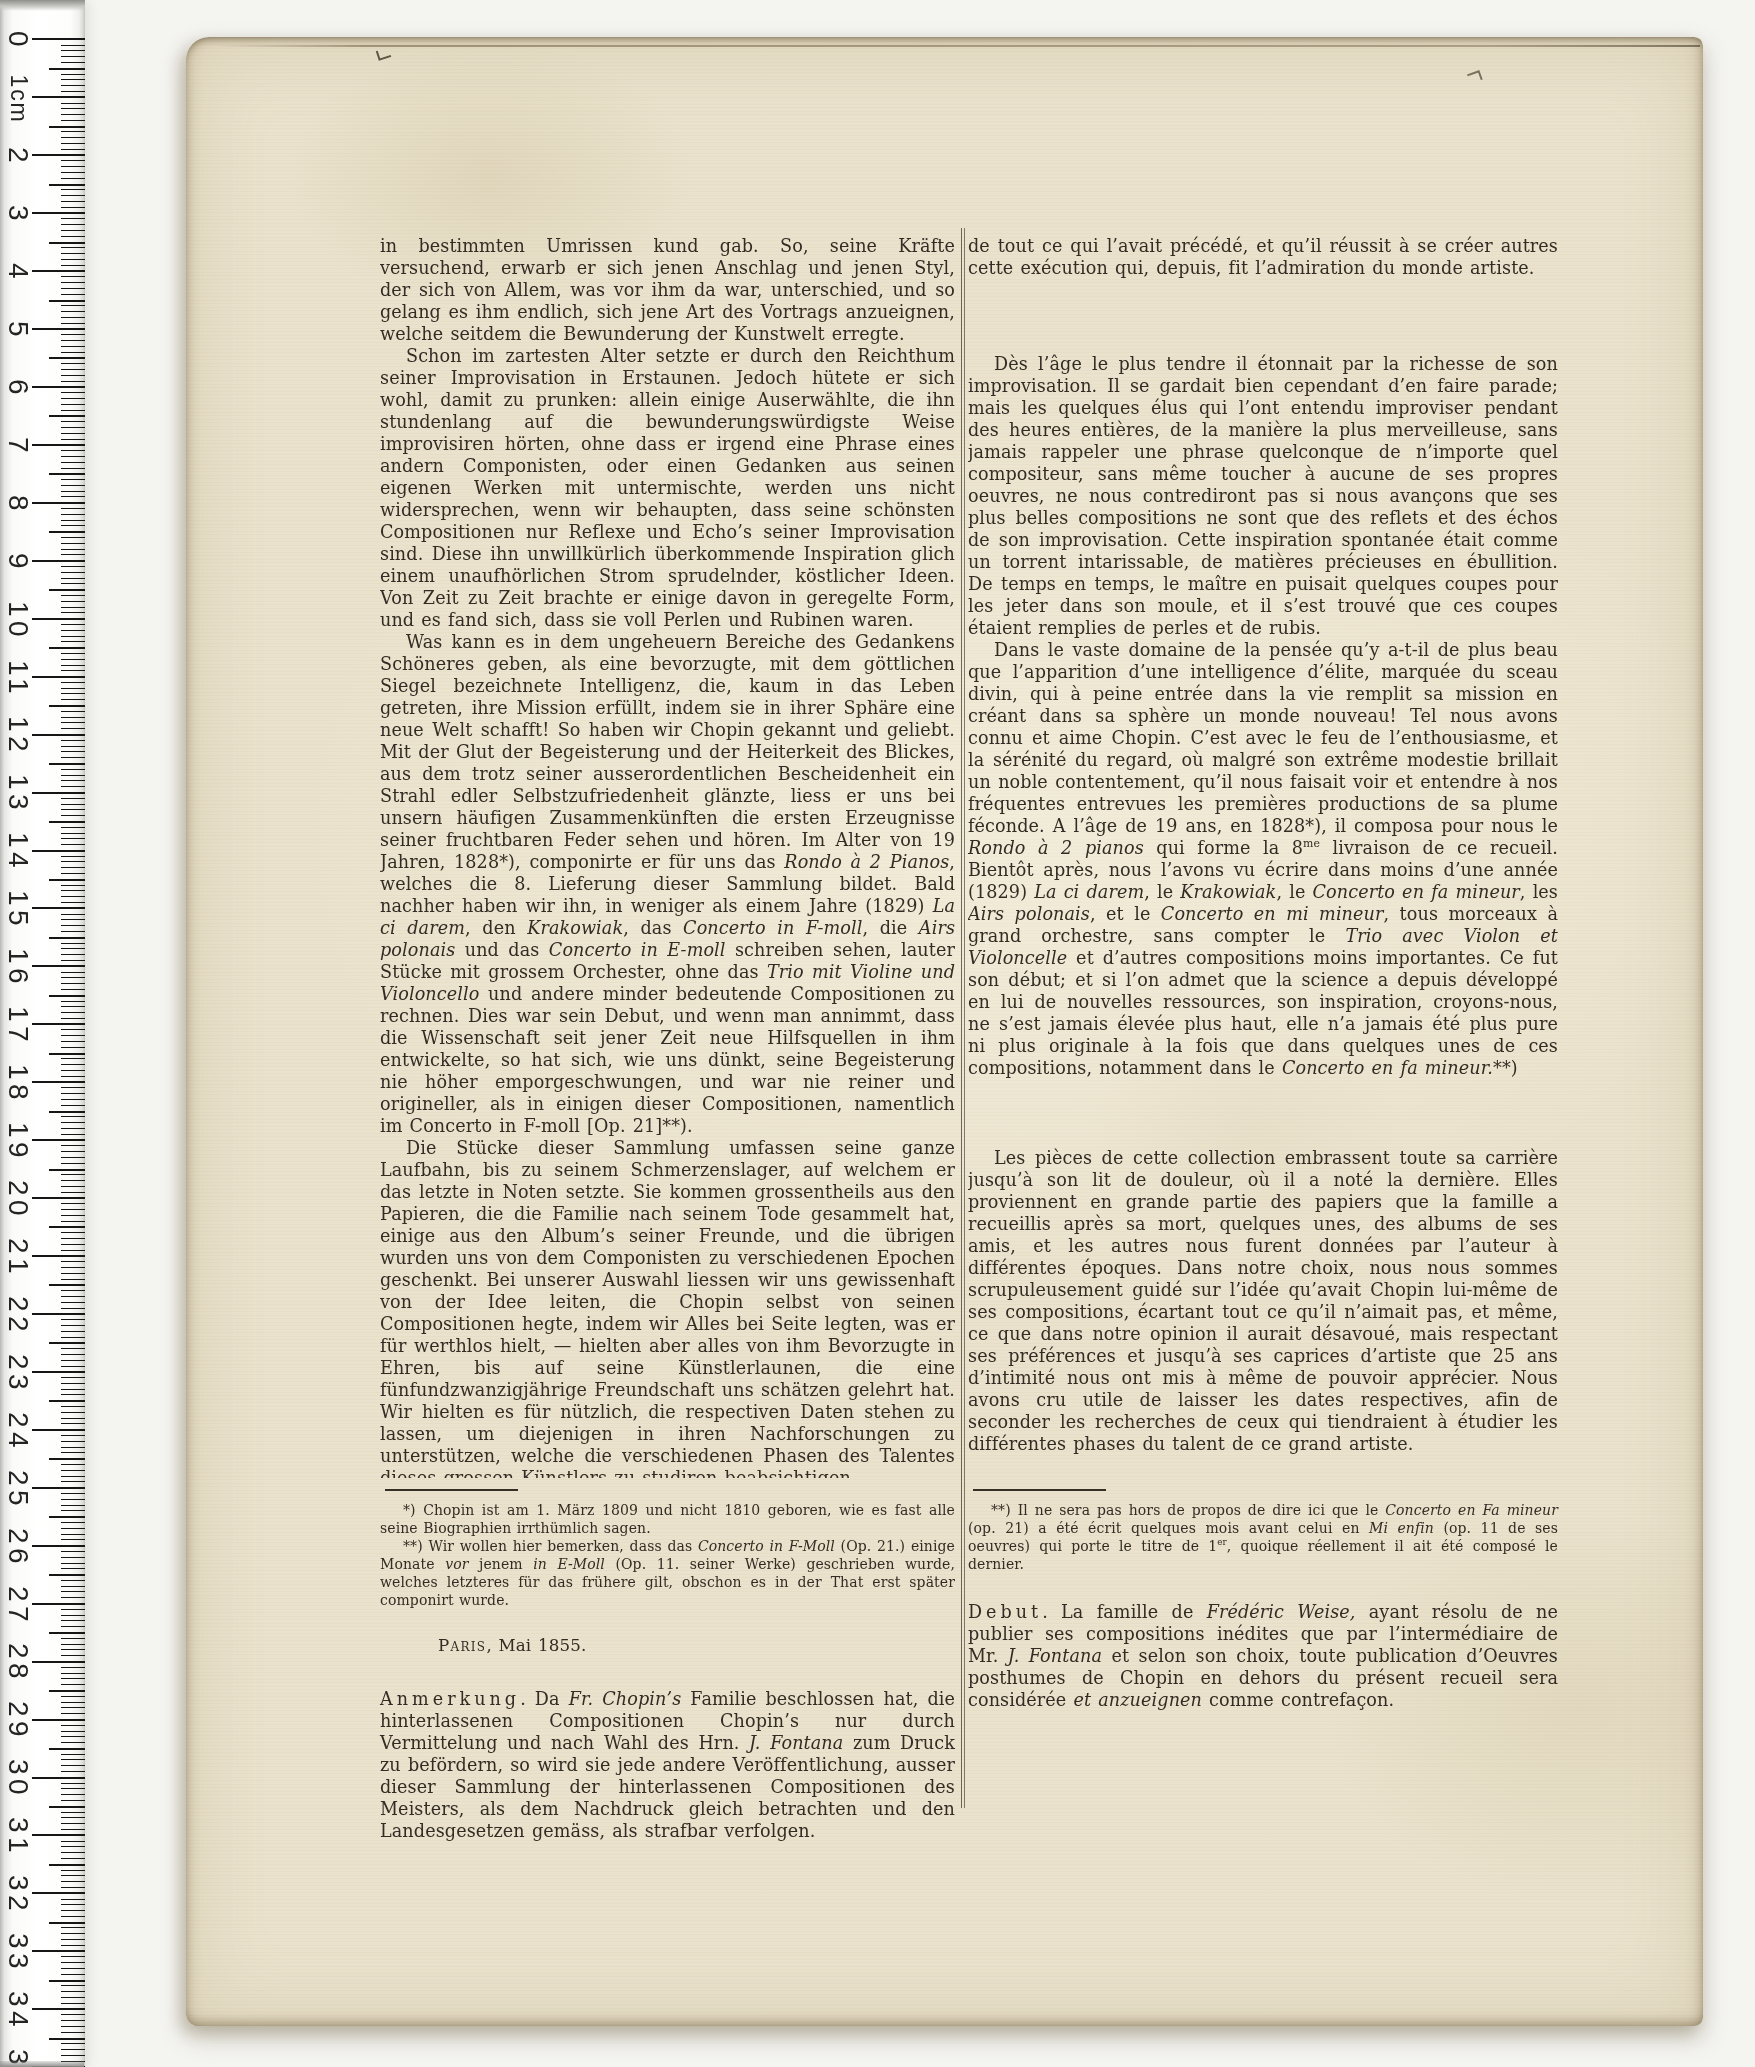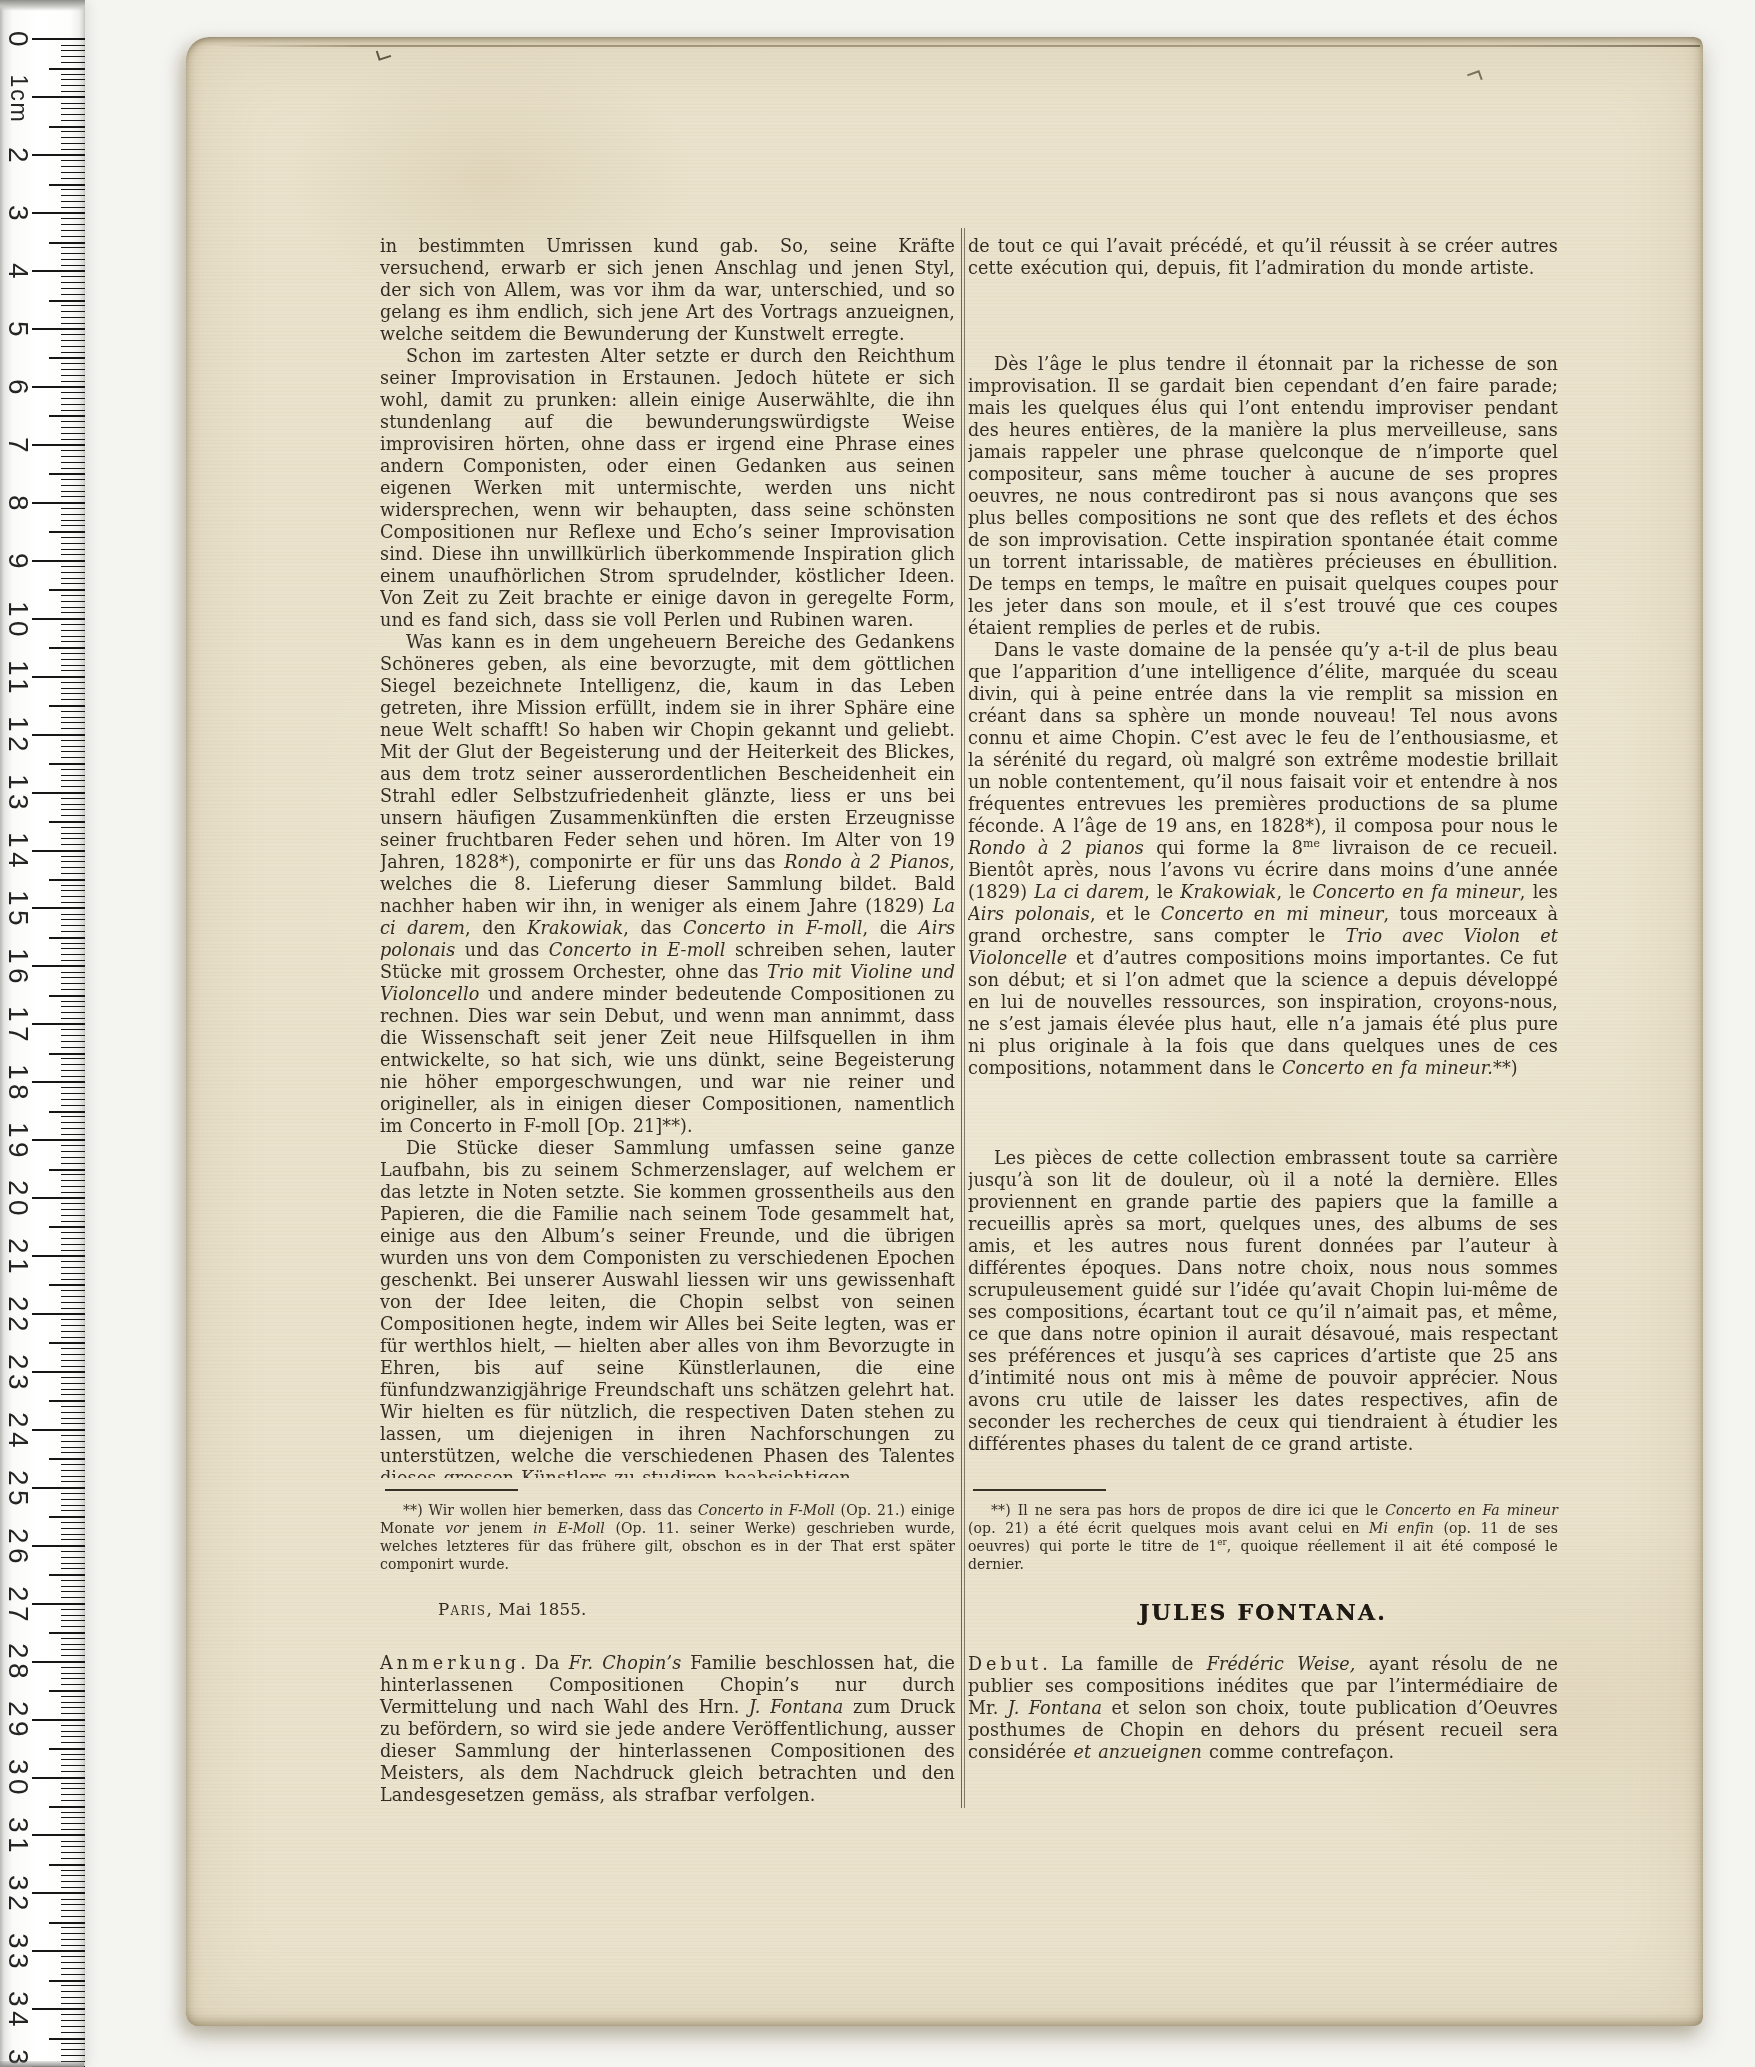--- a/index.html
+++ b/index.html
@@ -497,40 +497,40 @@
       <div class="flow" id="flow-de">
           <p class="para">in bestimmten Umrissen kund gab. So, seine Kräfte versuchend, erwarb er sich jenen Anschlag und jenen Styl, der sich von Allem, was vor ihm da war, unterschied, und so gelang es ihm endlich, sich jene Art des Vortrags anzueignen, welche seitdem die Bewunderung der Kunstwelt erregte.</p>
           <p class="para ind">Schon im zartesten Alter setzte er durch den Reichthum seiner Improvisation in Erstaunen. Jedoch hütete er sich wohl, damit zu prunken: allein einige Auserwählte, die ihn stundenlang auf die bewunderungswürdigste Weise improvisiren hörten, ohne dass er irgend eine Phrase eines andern Componisten, oder einen Gedanken aus seinen eigenen Werken mit untermischte, werden uns nicht widersprechen, wenn wir behaupten, dass seine schönsten Compositionen nur Reflexe und Echo’s seiner Improvisation sind. Diese ihn unwillkürlich überkommende Inspiration glich einem unaufhörlichen Strom sprudelnder, köstlicher Ideen. Von Zeit zu Zeit brachte er einige davon in geregelte Form, und es fand sich, dass sie voll Perlen und Rubinen waren.</p>
           <p class="para ind">Was kann es in dem ungeheuern Bereiche des Gedankens Schöneres geben, als eine bevorzugte, mit dem göttlichen Siegel bezeichnete Intelligenz, die, kaum in das Leben getreten, ihre Mission erfüllt, indem sie in ihrer Sphäre eine neue Welt schafft! So haben wir Chopin gekannt und geliebt. Mit der Glut der Begeisterung und der Heiterkeit des Blickes, aus dem trotz seiner ausserordentlichen Bescheidenheit ein Strahl edler Selbstzufriedenheit glänzte, liess er uns bei unsern häufigen Zusammenkünften die ersten Erzeugnisse seiner fruchtbaren Feder sehen und hören. Im Alter von 19 Jahren, 1828*), componirte er für uns das <i>Rondo à 2 Pianos</i>, welches die 8. Lieferung dieser Sammlung bildet. Bald nachher haben wir ihn, in weniger als einem Jahre (1829) <i>La ci darem</i>, den <i>Krakowiak</i>, das <i>Concerto in F-moll</i>, die <i>Airs polonais</i> und das <i>Concerto in E-moll</i> schreiben sehen, lauter Stücke mit grossem Orchester, ohne das <i>Trio mit Violine und Violoncello</i> und andere minder bedeutende Compositionen zu rechnen. Dies war sein Debut, und wenn man annimmt, dass die Wissenschaft seit jener Zeit neue Hilfsquellen in ihm entwickelte, so hat sich, wie uns dünkt, seine Begeisterung nie höher emporgeschwungen, und war nie reiner und origineller, als in einigen dieser Compositionen, namentlich im Concerto in F-moll [Op. 21]**).</p>
           <p class="para ind">Die Stücke dieser Sammlung umfassen seine ganze Laufbahn, bis zu seinem Schmerzenslager, auf welchem er das letzte in Noten setzte. Sie kommen grossentheils aus den Papieren, die die Familie nach seinem Tode gesammelt hat, einige aus den Album’s seiner Freunde, und die übrigen wurden uns von dem Componisten zu verschiedenen Epochen geschenkt. Bei unserer Auswahl liessen wir uns gewissenhaft von der Idee leiten, die Chopin selbst von seinen Compositionen hegte, indem wir Alles bei Seite legten, was er für werthlos hielt, — hielten aber alles von ihm Bevorzugte in Ehren, bis auf seine Künstlerlaunen, die eine fünfundzwanzigjährige Freundschaft uns schätzen gelehrt hat. Wir hielten es für nützlich, die respectiven Daten stehen zu lassen, um diejenigen in ihren Nachforschungen zu unterstützen, welche die verschiedenen Phasen des Talentes dieses grossen Künstlers zu studiren beabsichtigen.</p>
           <p class="para ind">In Kurzem werden auch <i>Sechszehn Melodien</i> zu polnischen Worten erscheinen, die die zweite und letzte Abtheilung seiner  bilden.</p>
         </div>
       <div class="bottom">
         <div class="fnrule"></div>
         <div id="fn-de">
+            <p class="fn"><span class="fnmark">*)</span> Chopin ist am 1. März 1809 und nicht 1810 geboren, wie es fast alle seine Biographien irrthümlich sagen.</p>
             <p class="fn"><span class="fnmark">**)</span> Wir wollen hier bemerken, dass das <i>Concerto in F-Moll</i> (Op. 21.) einige Monate <i>vor</i> jenem <i>in E-Moll</i> (Op. 11. seiner Werke) geschrieben wurde, welches letzteres für das frühere gilt, obschon es in der That erst später componirt wurde.</p>
           </div>
         <p class="para dateline"><span class="sc">Paris</span>, Mai 1855.</p>
         <p class="para anmerkung"><span class="ls">Anmerkung</span>. Da <i>Fr. Chopin’s</i> Familie beschlossen hat, die hinterlassenen Compositionen Chopin’s nur durch Vermittelung und nach Wahl des Hrn. <i>J. Fontana</i> zum Druck zu befördern, so wird sie jede andere Veröffentlichung, ausser dieser Sammlung der hinterlassenen Compositionen des Meisters, als dem Nachdruck gleich betrachten und den Landesgesetzen gemäss, als strafbar verfolgen.</p>
       </div>
     </div>
 
     <div id="col-french" class="col">
       <div class="flow" id="flow-fr">
           <p class="para">de tout ce qui l’avait précédé, et qu’il réussit à se créer autres cette exécution qui, depuis, fit l’admiration du monde artiste.</p>
           <p class="para ind" style="margin-top: 74px;">Dès l’âge le plus tendre il étonnait par la richesse de son improvisation. Il se gardait bien cependant d’en faire parade; mais les quelques élus qui l’ont entendu improviser pendant des heures entières, de la manière la plus merveilleuse, sans jamais rappeler une phrase quelconque de n’importe quel compositeur, sans même toucher à aucune de ses propres oeuvres, ne nous contrediront pas si nous avançons que ses plus belles compositions ne sont que des reflets et des échos de son improvisation. Cette inspiration spontanée était comme un torrent intarissable, de matières précieuses en ébullition. De temps en temps, le maître en puisait quelques coupes pour les jeter dans son moule, et il s’est trouvé que ces coupes étaient remplies de perles et de rubis.</p>
           <p class="para ind">Dans le vaste domaine de la pensée qu’y a-t-il de plus beau que l’apparition d’une intelligence d’élite, marquée du sceau divin, qui à peine entrée dans la vie remplit sa mission en créant dans sa sphère un monde nouveau! Tel nous avons connu et aime Chopin. C’est avec le feu de l’enthousiasme, et la sérénité du regard, où malgré son extrême modestie brillait un noble contentement, qu’il nous faisait voir et entendre à nos fréquentes entrevues les premières productions de sa plume féconde. A l’âge de 19 ans, en 1828*), il composa pour nous le <i>Rondo à 2 pianos</i> qui forme la 8<sup>me</sup> livraison de ce recueil. Bientôt après, nous l’avons vu écrire dans moins d’une année (1829) <i>La ci darem</i>, le <i>Krakowiak</i>, le <i>Concerto en fa mineur</i>, les <i>Airs polonais</i>, et le <i>Concerto en mi mineur</i>, tous morceaux à grand orchestre, sans compter le <i>Trio avec Violon et Violoncelle</i> et d’autres compositions moins importantes. Ce fut son début; et si l’on admet que la science a depuis développé en lui de nouvelles ressources, son inspiration, croyons-nous, ne s’est jamais élevée plus haut, elle n’a jamais été plus pure ni plus originale à la fois que dans quelques unes de ces compositions, notamment dans le <i>Concerto en fa mineur.</i>**)</p>
           <p class="para ind" style="margin-top: 68px;">Les pièces de cette collection embrassent toute sa carrière jusqu’à son lit de douleur, où il a noté la dernière. Elles proviennent en grande partie des papiers que la famille a recueillis après sa mort, quelques unes, des albums de ses amis, et les autres nous furent données par l’auteur à différentes époques. Dans notre choix, nous nous sommes scrupuleusement guidé sur l’idée qu’avait Chopin lui-même de ses compositions, écartant tout ce qu’il n’aimait pas, et même, ce que dans notre opinion il aurait désavoué, mais respectant ses préférences et jusqu’à ses caprices d’artiste que 25 ans d’intimité nous ont mis à même de pouvoir apprécier. Nous avons cru utile de laisser les dates respectives, afin de seconder les recherches de ceux qui tiendraient à étudier les différentes phases du talent de ce grand artiste.</p>
           <p class="para ind" style="margin-top: 26px;">Bientôt, paraîtront à leur tour <i>Seize Mélodies</i> sur paroles polonaises qui formeront la deuxième et dernière partie de ses .</p>
         </div>
       <div class="bottom">
         <div class="fnrule"></div>
         <div id="fn-fr">
             <p class="fn"><span class="fnmark">**)</span> Il ne sera pas hors de propos de dire ici que le <i>Concerto en Fa mineur</i> (op. 21) a été écrit quelques mois avant celui en <i>Mi enfin</i> (op. 11 de ses oeuvres) qui porte le titre de 1<sup>er</sup>, quoique réellement il ait été composé le dernier.</p>
           </div>
-        <div class="signature">JULES FONTANA.</div>
         <p class="para notice"><span class="ls">Debut</span>. La famille de <i>Frédéric Weise,</i> ayant résolu de ne publier ses compositions inédites que par l’intermédiaire de Mr. <i>J. Fontana</i> et selon son choix, toute publication d’Oeuvres posthumes de Chopin en dehors du présent recueil sera considérée <i>et anzueignen</i> comme contrefaçon.</p>
       </div>
     </div>
   </div>
 
 </div>
 
 
 </body></html>

